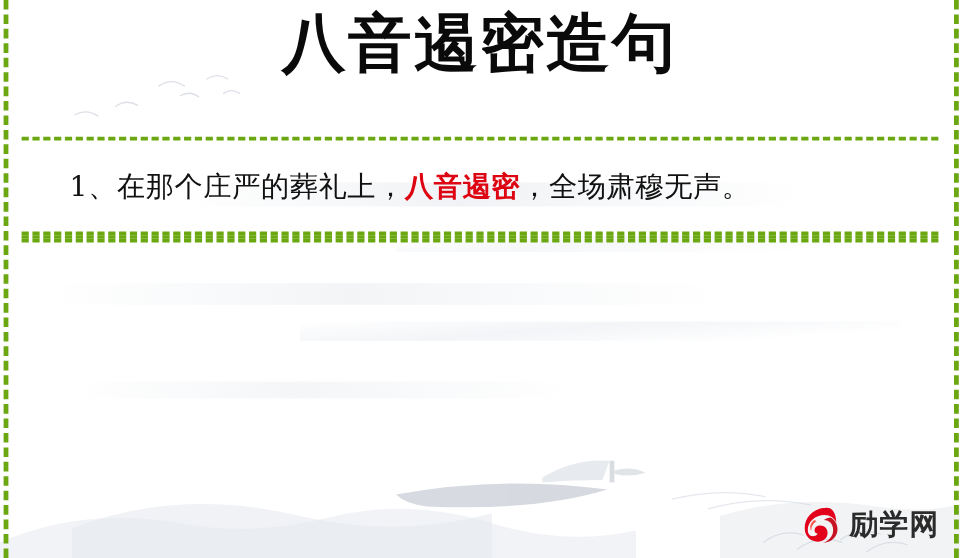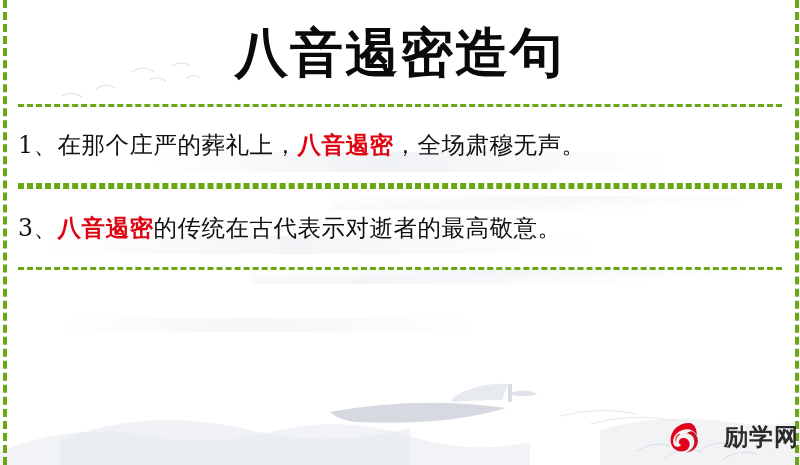--- a/index.html
+++ b/index.html
@@ -51,22 +51,22 @@
     top: 0;
     width: 764px;
     height: 465px;
     z-index: 2;
   }
 
   
   .title-wrap {
     height: 104px;
     display: flex;
-    align-items: center;
     justify-content: center;
+    margin-top: 10px;
   }
   .title {
     font-family: "DejaVu Serif", "Liberation Serif", serif;
     font-weight: bold;
     font-size: 53px;
     letter-spacing: 2px;
     color: #0a0a0a;
     line-height: 1;
     white-space: nowrap;
   }
@@ -77,20 +77,21 @@
     border-top: 3px dashed #6aa711;
     margin: 0;
   }
 
   
   .sentence {
     display: flex;
     align-items: center;
     box-sizing: border-box;
     padding: 0 14px 0 0;
+    margin-left: 40px;
   }
   .sentence-text {
     font-family: "DejaVu Serif", "Liberation Serif", serif;
     font-size: 23.5px;
     line-height: 36px;
     color: #111111;
     letter-spacing: 0.5px;
     text-align: left;
   }
   .row-1 { height: 76px; }
@@ -104,21 +105,21 @@
   }
 
   
   .logo {
     position: absolute;
     left: 668px;
     top: 417px;
     height: 40px;
     display: flex;
     align-items: center;
-    gap: 23px;
+    gap: 7px;
     z-index: 4;
   }
   .logo-mark {
     width: 33px;
     height: 33px;
     flex: 0 0 33px;
   }
   .logo-text {
     font-family: "DejaVu Sans", "Liberation Sans", sans-serif;
     font-weight: bold;
@@ -207,23 +208,20 @@
 
     <div class="sentence row-1">
       <div class="sentence-text"><span>1、</span><span>在那个庄严的葬礼上，</span><span class="kw">八音遏密</span><span>，全场肃穆无声。</span></div>
     </div>
 
     <div class="sep"></div>
 
 
     <div class="sep"></div>
 
-    <div class="sentence row-3">
-      <div class="sentence-text"><span>3、</span><span></span><span class="kw">八音遏密</span><span>的传统在古代表示对逝者的最高敬意。</span></div>
-    </div>
 
     <div class="sep"></div>
 
   </div>
 
   <div class="logo">
     <svg class="logo-mark" viewBox="0 0 64 64" xmlns="http://www.w3.org/2000/svg" aria-hidden="true">
       <path d="M41 4 C20 4 5 19 5 37 C5 50 14 59 26 59 C35 59 42 53 42 45
                C42 38 37 33 30 33 C25 33 21 36 21 41 C21 44 23 46 26 46
                C24 49 21 50 18 50 C13 50 10 46 10 40 C10 27 22 16 37 16

